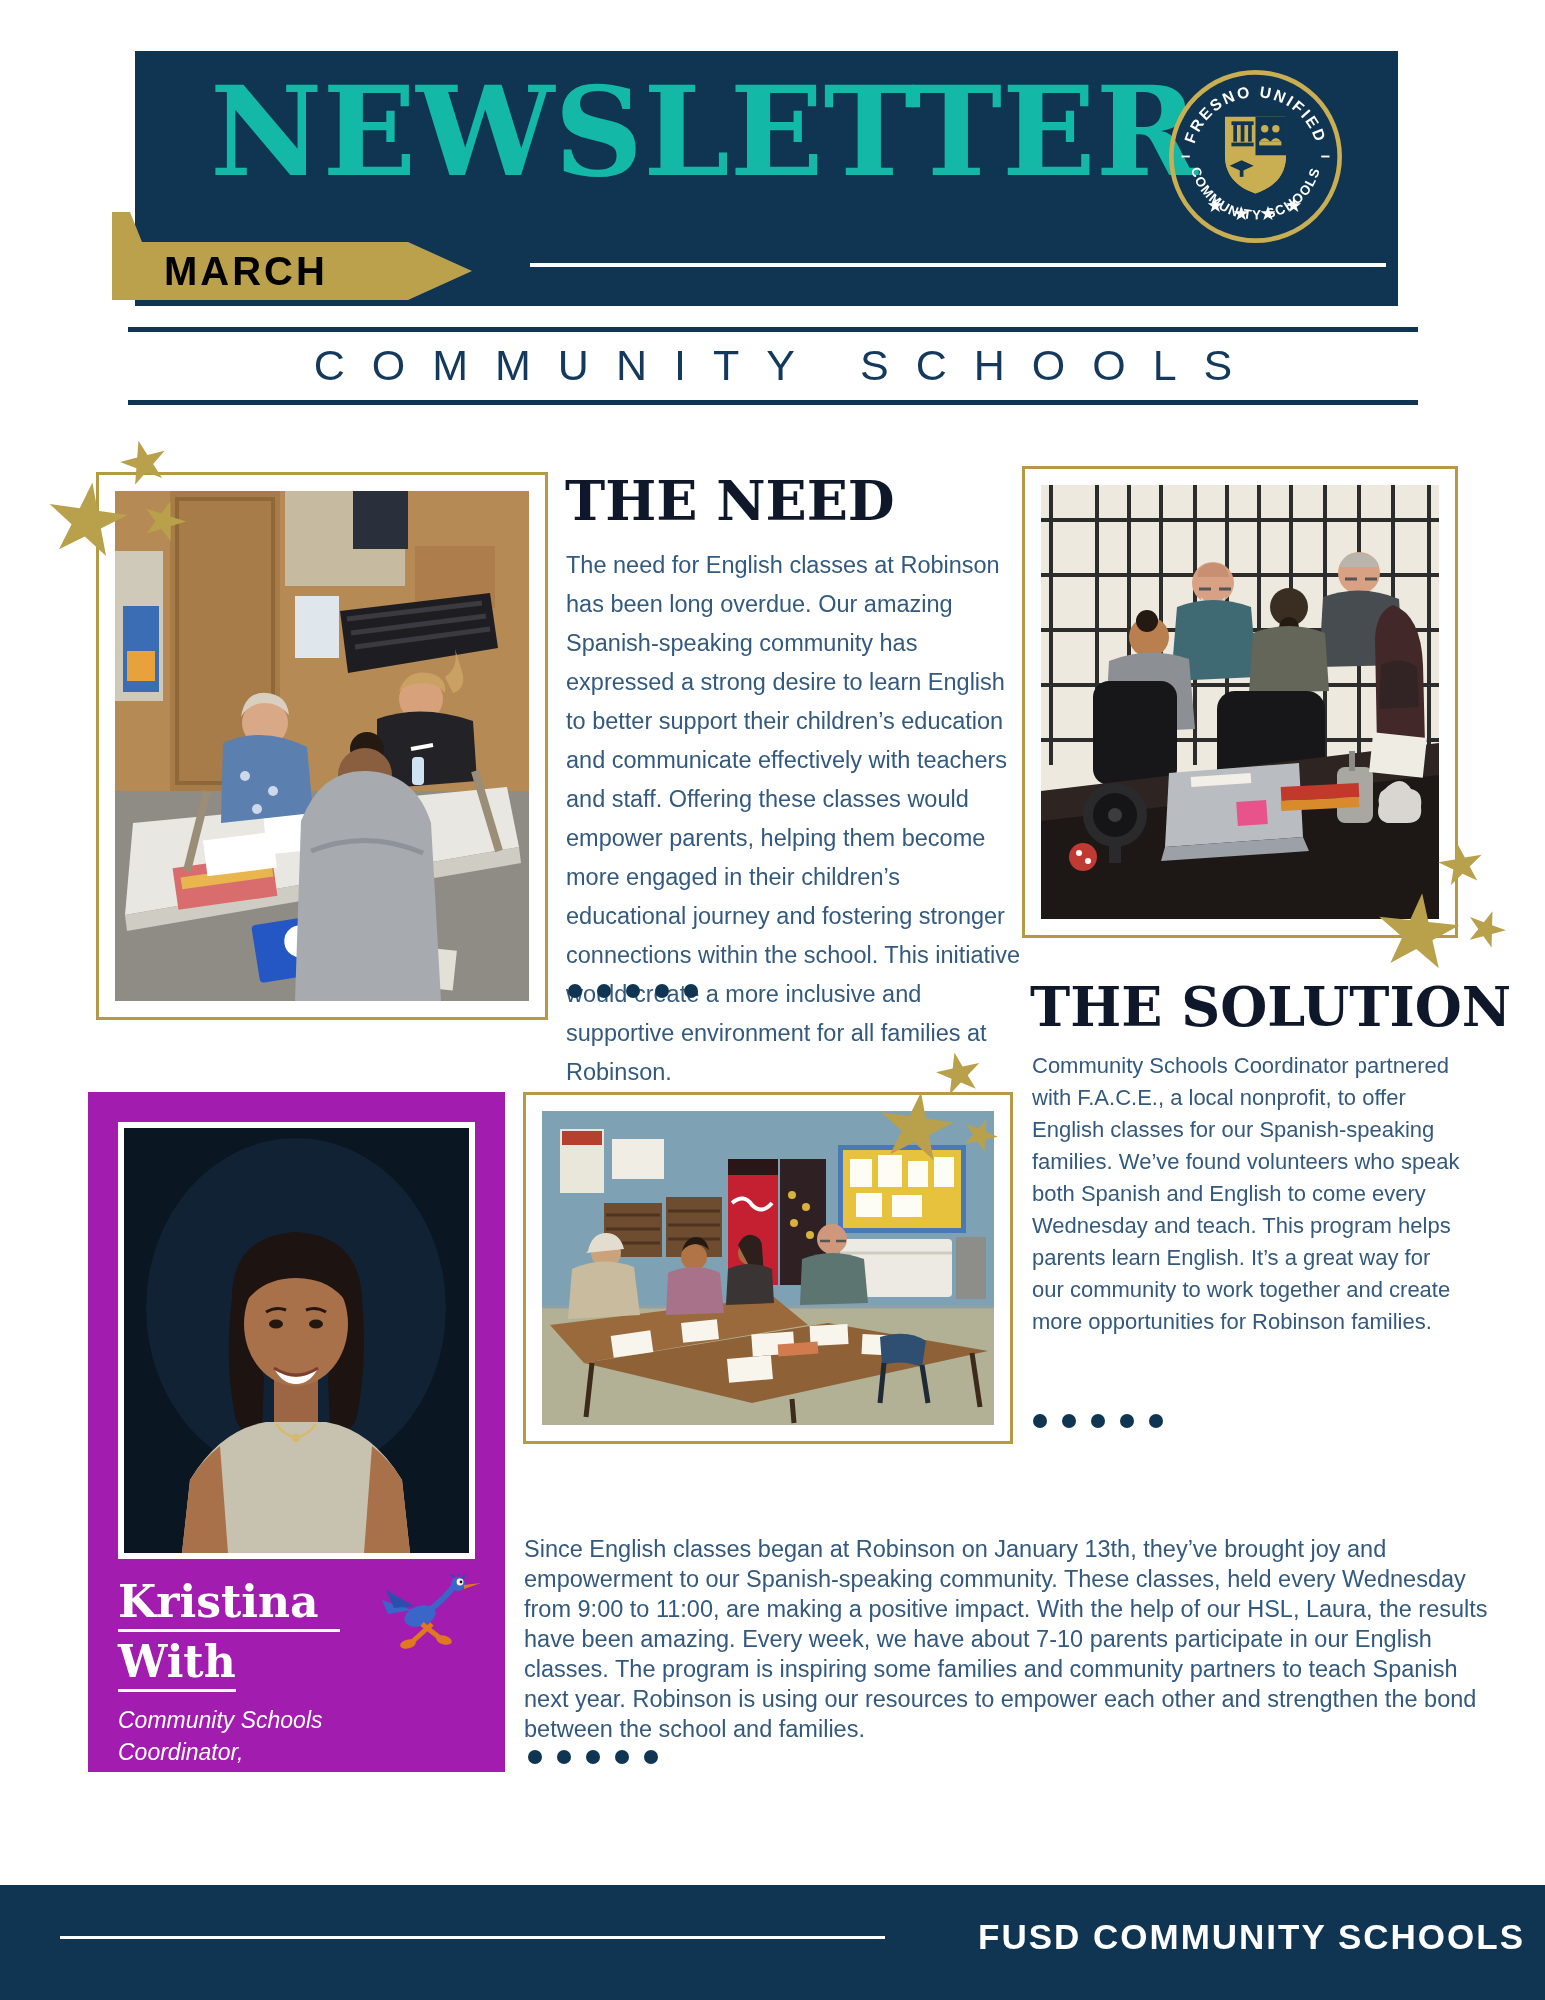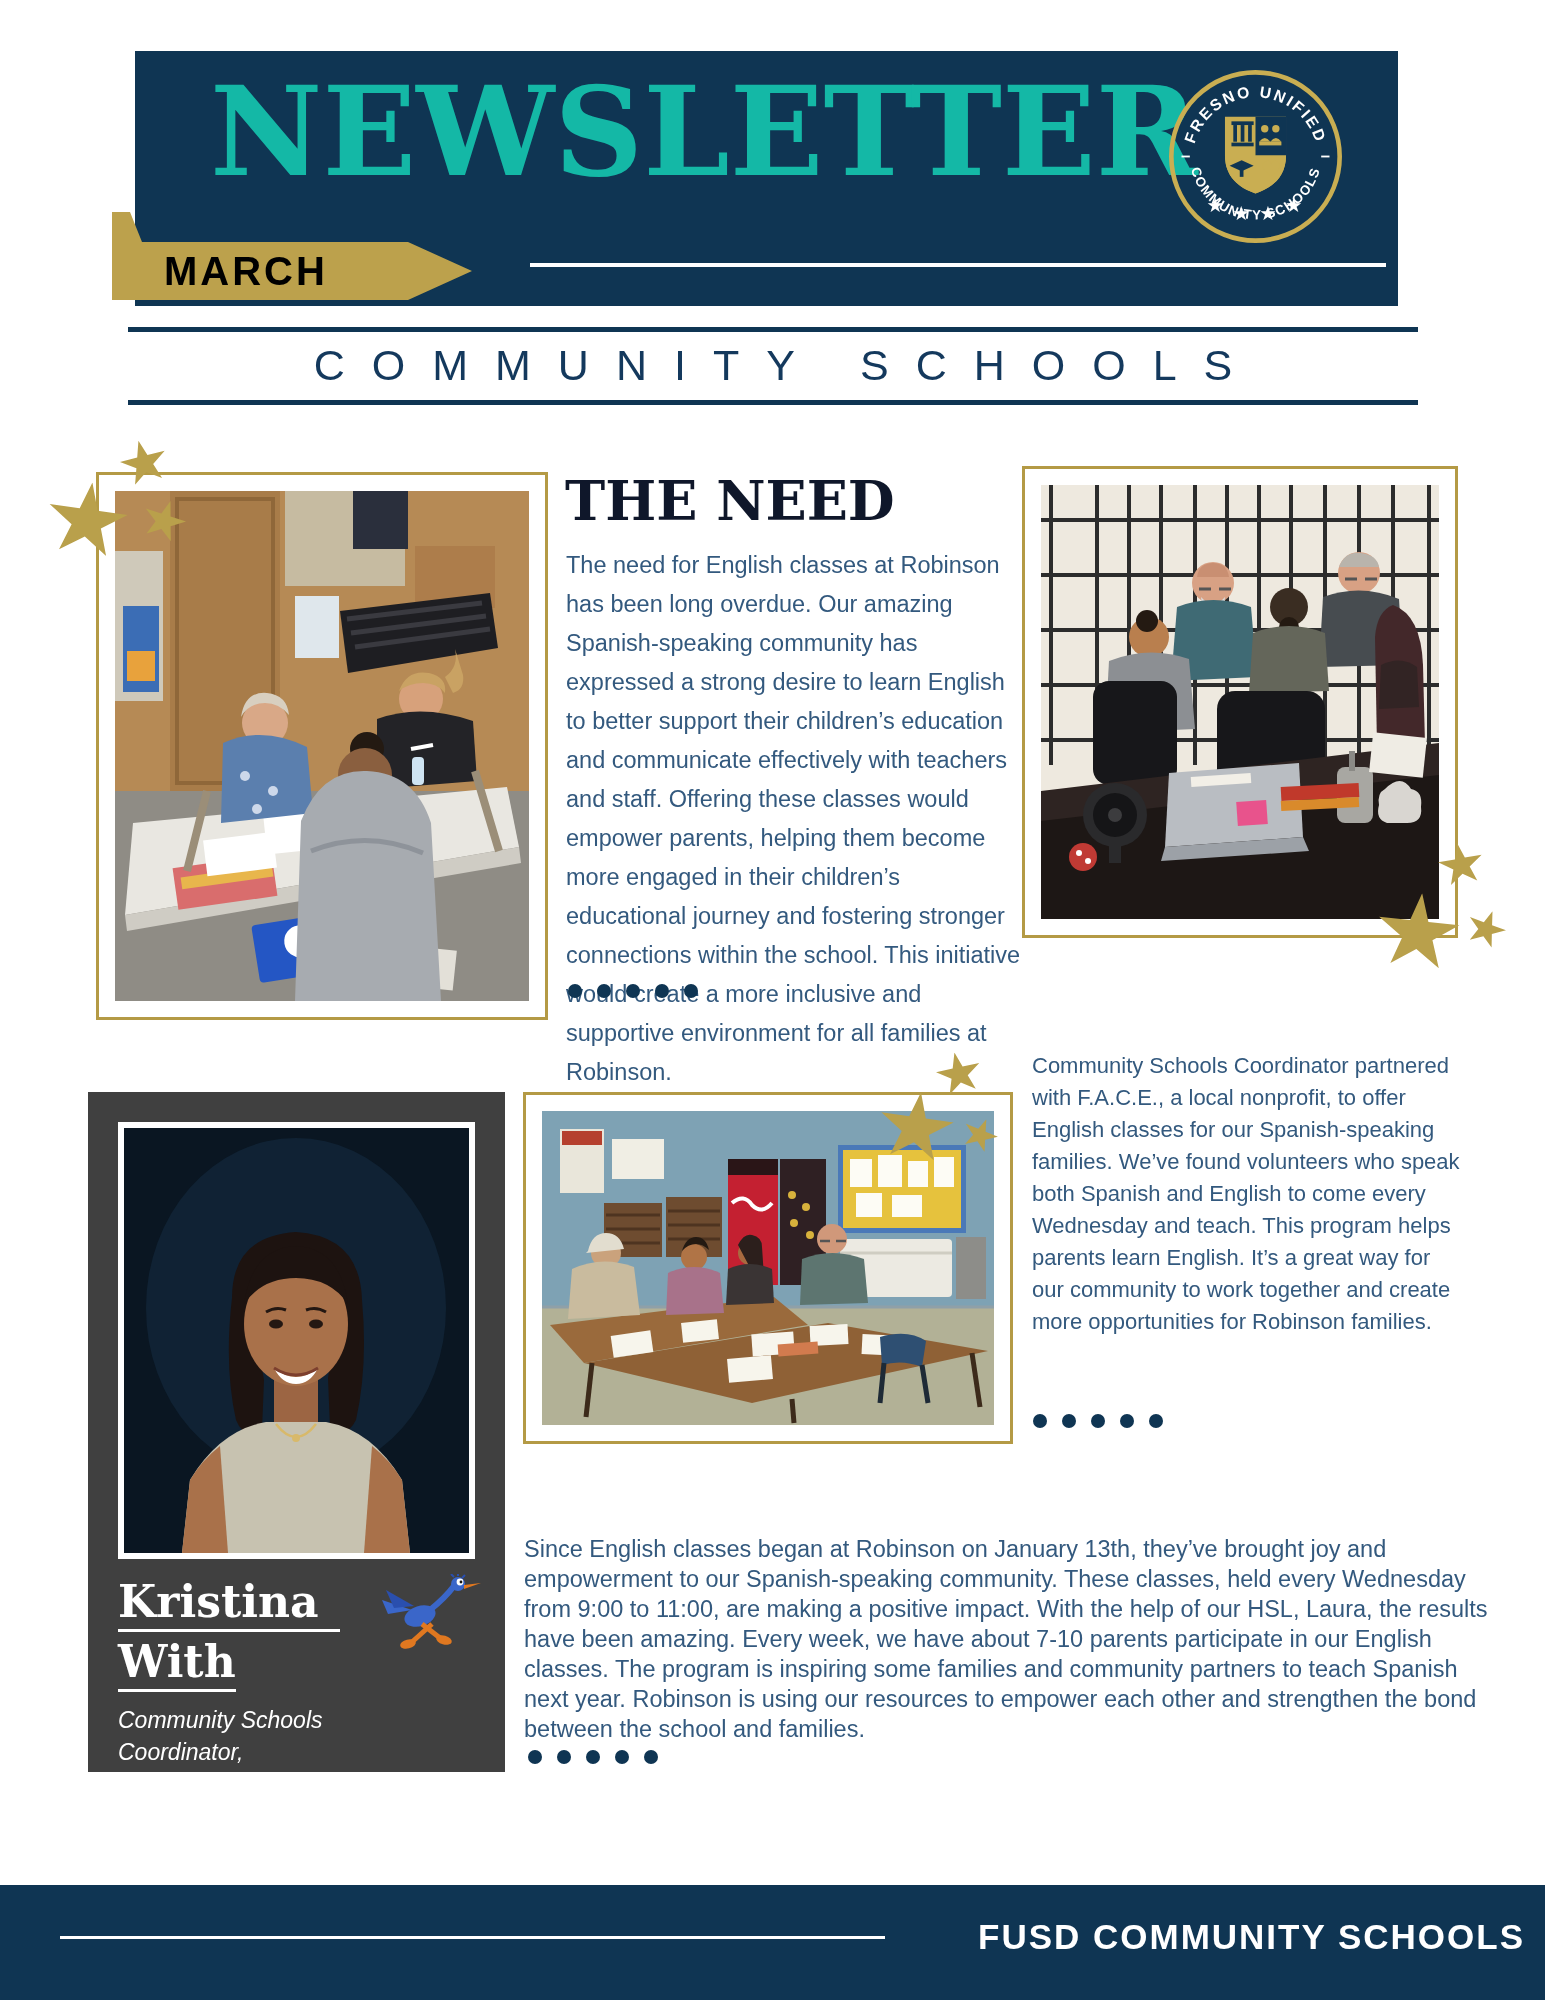--- a/index.html
+++ b/index.html
@@ -41,21 +41,21 @@
   .solution-body{left:1032px;top:1050px;width:434px;font-size:22px;line-height:32px;}
   .impact-body{left:524px;top:1534px;width:975px;font-size:23.5px;line-height:30px;}
 
   .dot-row{display:flex;gap:15px;}
   .dot{width:14px;height:14px;border-radius:50%;background:#0F3553;}
   .need-dots{left:568px;top:984px;}
   .solution-dots{left:1033px;top:1414px;}
   .impact-dots{left:528px;top:1750px;}
 
   
-  .coord-panel{left:88px;top:1092px;width:417px;height:680px;background:#404040;}
+  .coord-panel{left:88px;top:1092px;width:417px;height:680px;background:#a21caf;}
   .portrait-frame{left:30px;top:30px;width:357px;height:437px;border:6px solid #fff;box-sizing:border-box;}
   .portrait-frame svg{display:block;width:100%;height:100%;}
   .coord-name{font-family:"DejaVu Serif","Liberation Serif",serif;font-weight:700;font-size:44px;
         color:#fff;line-height:1;display:inline-block;border-bottom:3px solid #fff;padding-bottom:5px;}
   .coord-first{left:30px;top:488px;padding-right:22px;}
   .coord-last{left:30px;top:548px;}
   .coord-role{left:30px;top:612px;width:330px;font-size:23px;font-style:italic;color:#fff;line-height:32px;}
   .roadrunner{left:290px;top:482px;width:105px;height:80px;}
 
   
@@ -265,20 +265,21 @@
       <rect x="240" y="314" width="78" height="10" fill="#d98a2b" transform="rotate(-3 279 319)"></rect>
       <path d="M344,304 q16,-16 26,0 q12,2 10,18 q2,16 -14,16 l-20,0 q-12,-4 -8,-18 q-2,-12 6,-16 z" fill="#d9d6d1"></path>
       <rect x="150" y="290" width="60" height="10" fill="#f2efe7" transform="rotate(-4 180 295)"></rect>
       <rect x="330" y="250" width="54" height="40" fill="#efece4" transform="rotate(6 357 270)"></rect>
     </svg>
   </div>
   <div class="star" style="left:1438px;top:843px;width:46px;height:44px;transform:rotate(-10deg);"></div>
   <div class="star" style="left:1376px;top:893px;width:84px;height:80px;transform:rotate(6deg);"></div>
   <div class="star" style="left:1466px;top:910px;width:40px;height:38px;transform:rotate(20deg);"></div>
 
+  <div class="abs sec-title solution-title">THE SOLUTION</div>
   <div class="abs body-text solution-body">Community Schools Coordinator partnered with F.A.C.E., a local nonprofit, to offer English classes for our Spanish-speaking families. We’ve found volunteers who speak both Spanish and English to come every Wednesday and teach. This program helps parents learn English. It’s a great way for our community to work together and create more opportunities for Robinson families.</div>
   <div class="abs dot-row solution-dots">
     <span class="dot"></span>
       <span class="dot"></span>
       <span class="dot"></span>
       <span class="dot"></span>
       <span class="dot"></span>
   </div>
 
   <div class="abs coord-panel">

